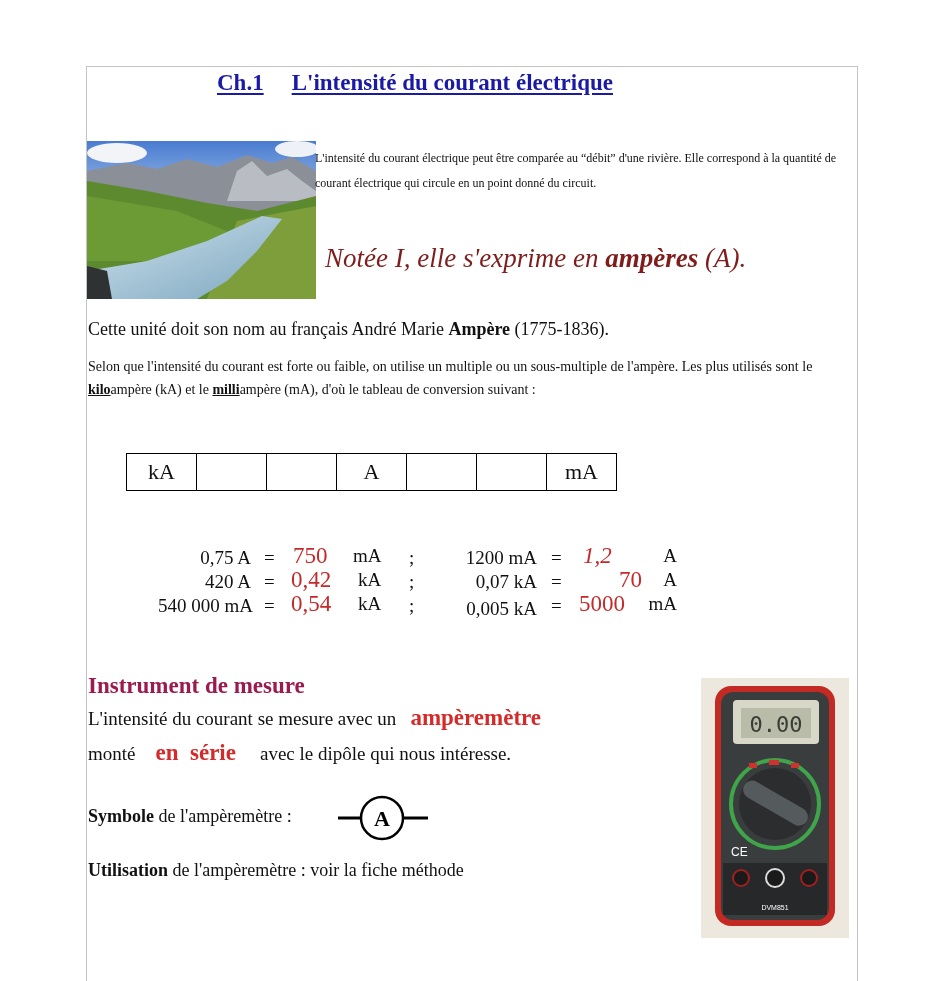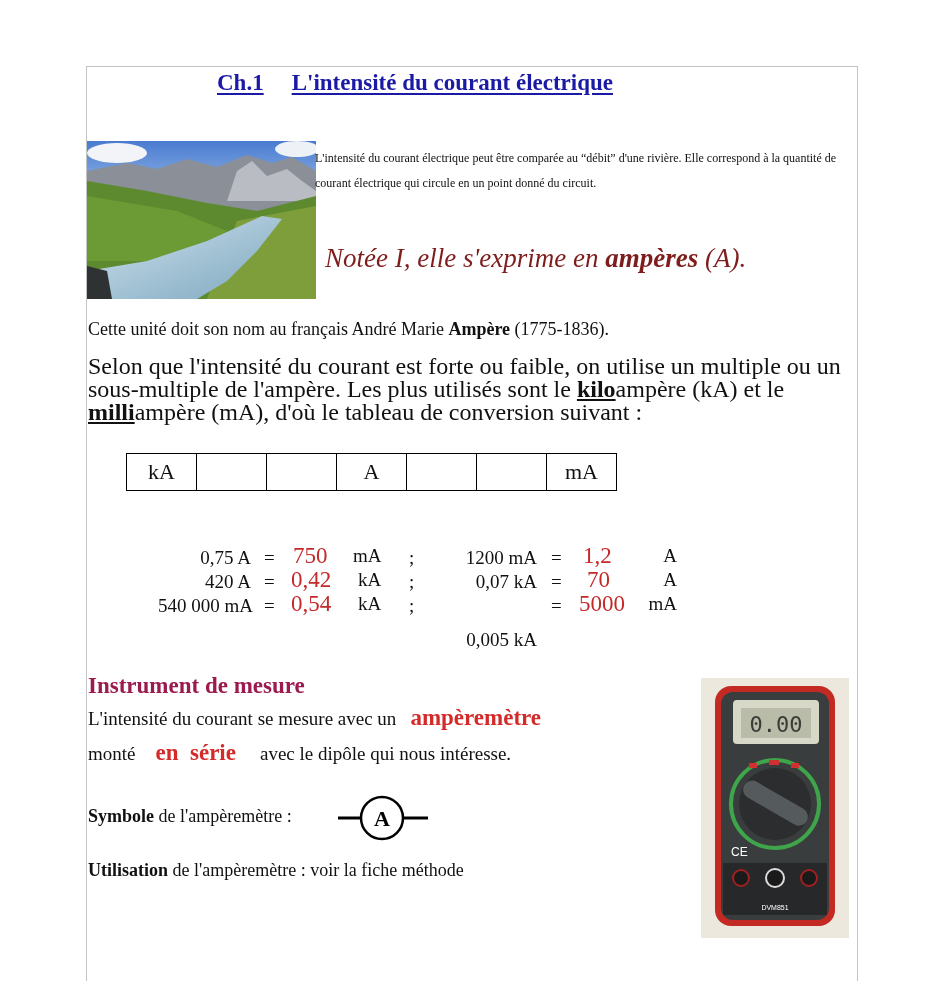--- a/index.html
+++ b/index.html
@@ -10,21 +10,21 @@
   .title { position: absolute; left: 217px; top: 70px; font-size: 23px; font-weight: bold; color: #1a1aa6; white-space: nowrap; }
   .title span { text-decoration: underline; text-underline-offset: 3px; }
   .title .ch { margin-right: 28px; }
 
   .photo-river { position: absolute; left: 87px; top: 141px; width: 229px; height: 158px; overflow: hidden; }
   .intro { position: absolute; left: 315px; top: 146px; font-size: 12px; line-height: 25px; width: 540px; }
   .notee { position: absolute; left: 325px; top: 243px; font-size: 27px; color: #7f1d1d; white-space: nowrap; font-style: italic; }
   .notee b { font-weight: bold; }
 
   .p1 { position: absolute; left: 88px; top: 319px; font-size: 18px; white-space: nowrap; }
-  .p2 { position: absolute; left: 88px; top: 355px; font-size: 24px; line-height: 23px; width: 780px; }
+  .p2 { position: absolute; left: 88px; top: 355px; font-size: 14px; line-height: 23px; width: 780px; }
   .p2 .u { font-weight: bold; text-decoration: underline; }
 
   table.conv { position: absolute; left: 126px; top: 453px; border-collapse: collapse; }
   table.conv td { border: 1px solid #000; width: 69px; height: 36px; text-align: center; font-size: 22px; padding: 0; }
 
   .ex { position: absolute; font-size: 19px; white-space: nowrap; padding-left: 47px; }
   .ex .red { color: #c42a2a; font-size: 23px; }
 
   .h-instr { position: absolute; left: 88px; top: 673px; font-size: 23px; font-weight: bold; color: #9b1b4f; }
   .instr1 { position: absolute; left: 88px; top: 705px; font-size: 19px; white-space: nowrap; }
@@ -108,29 +108,29 @@
   <div class="ex" style="left:362px;top:571px;">;</div>
 
   <div class="ex" style="left:0;top:595px;width:206px;text-align:right;">540 000 mA</div>
   <div class="ex" style="left:217px;top:595px;">=</div>
   <div class="ex" style="left:244px;top:591px;"><span class="red">0,54</span></div>
   <div class="ex" style="left:311px;top:593px;">kA</div>
   <div class="ex" style="left:362px;top:595px;">;</div>
 
   <div class="ex" style="left:380px;top:547px;width:110px;text-align:right;">1200 mA</div>
   <div class="ex" style="left:504px;top:547px;">=</div>
-  <div class="ex" style="left:536px;top:543px;"><span class="red">1,2</span></div>
+  <div class="ex" style="left:536px;top:543px;font-style:italic;"><span class="red">1,2</span></div>
   <div class="ex" style="left:580px;top:545px;width:50px;text-align:right;">A</div>
 
   <div class="ex" style="left:380px;top:571px;width:110px;text-align:right;">0,07 kA</div>
   <div class="ex" style="left:504px;top:571px;">=</div>
-  <div class="ex" style="left:540px;top:567px;"><span class="red">70</span></div>
+  <div class="ex" style="left:572px;top:567px;"><span class="red">70</span></div>
   <div class="ex" style="left:580px;top:569px;width:50px;text-align:right;">A</div>
 
-  <div class="ex" style="left:380px;top:629px;width:110px;text-align:right;">0,005 kA</div>
+  <div class="ex" style="left:380px;top:598px;width:110px;text-align:right;">0,005 kA</div>
   <div class="ex" style="left:504px;top:595px;">=</div>
   <div class="ex" style="left:532px;top:591px;"><span class="red">5000</span></div>
   <div class="ex" style="left:580px;top:593px;width:50px;text-align:right;">mA</div>
 </div>
 
 <div class="h-instr">Instrument de mesure</div>
 
 <div class="instr1"><span>L'intensité du courant se mesure avec un</span><span style="display:inline-block;width:14px;"></span><span class="big-red">ampèremètre</span></div>
 
 <div class="instr2"><span>monté</span><span style="display:inline-block;width:20px;"></span><span class="big-red" style="white-space:pre;">en  série</span><span style="display:inline-block;width:24px;"></span><span>avec le dipôle qui nous intéresse.</span></div>

